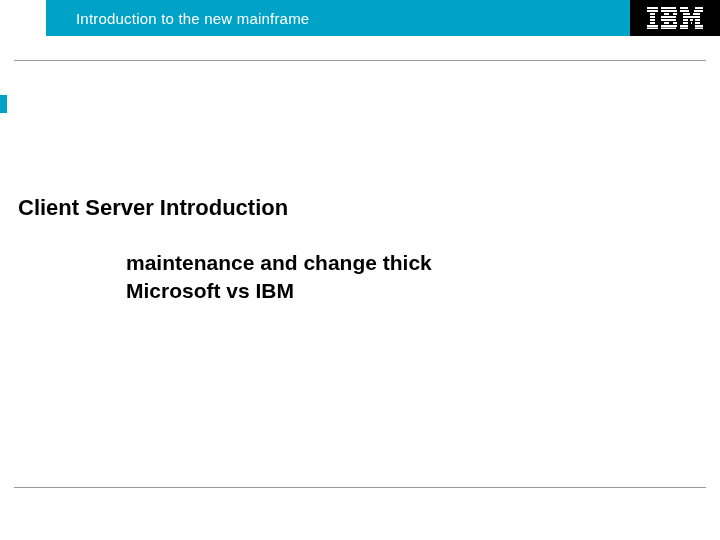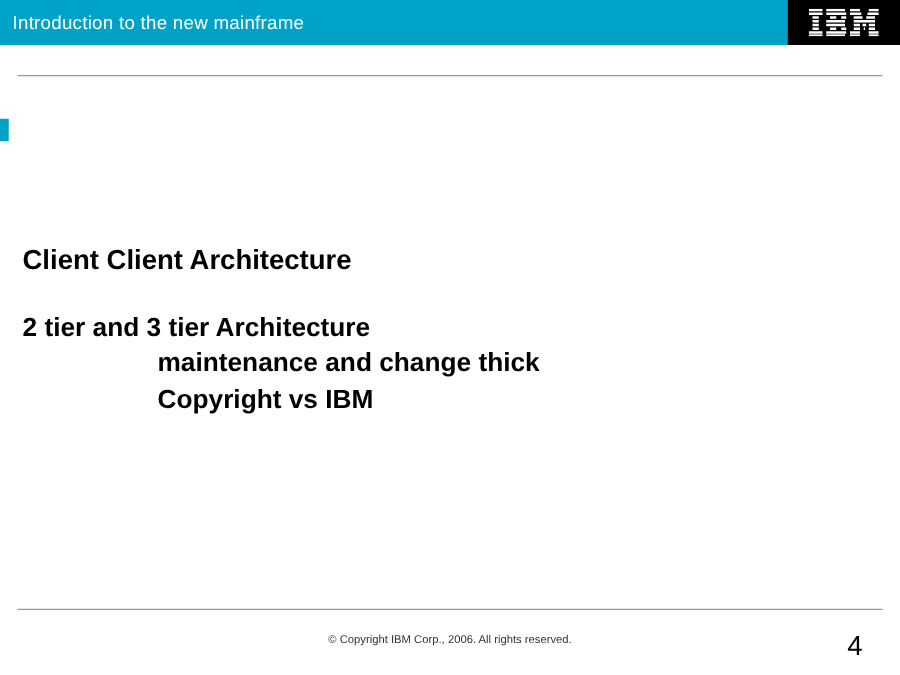--- a/index.html
+++ b/index.html
@@ -1,20 +1,20 @@
 <!DOCTYPE html>
 <html><head>
 <meta charset="utf-8">
 <style>
   * { margin: 0; padding: 0; box-sizing: border-box; }
   html, body { width: 720px; height: 540px; font-family: Arial, Helvetica, sans-serif; background: #fff; overflow: hidden; }
   .slide { position: relative; width: 720px; height: 540px; background: #fff; }
 
   .topbar { display: flex; align-items: stretch; height: 36px; }
-  .topbar-title-wrap { background: #00a3c7; flex: 1; display: flex; align-items: center; padding-left: 10px; }
+  .topbar-title-wrap { background: #00a3c7; flex: 1; display: flex; align-items: center; padding-left: 30px; margin-left: 46px; }
   .topbar-title { color: #fff; font-size: 15px; font-weight: 400; letter-spacing: 0.2px; }
   .topbar-logo { width: 90px; background: #000; display: flex; align-items: center; justify-content: center; }
   .ibm-logo svg { display: block; }
 
   .rule-top { position: absolute; left: 14px; right: 14px; top: 60px; height: 1px; background: #9a9a9a; }
 
   .accent-bar { position: absolute; left: 0; top: 95px; width: 7px; height: 18px; background: #00a3c7; }
 
   .content { position: absolute; left: 18px; top: 195px; right: 18px; }
   .heading { font-size: 22px; font-weight: 700; color: #000; margin-bottom: 28px; }
@@ -82,26 +82,21 @@
           </g>
         </svg>
       </span>
     </div>
   </div>
 
   <div class="rule-top"></div>
   <div class="accent-bar"></div>
 
   <div class="content">
-    <div class="heading">Client Client Architecture</div>
-    <div class="line">2 tier and 3 tier Architecture</div>
+    <div class="heading">Client Server Introduction</div>
     <div class="line ind2">maintenance and change thick</div>
-    <div class="line ind2">Copyright vs IBM</div>
+    <div class="line ind2">Microsoft vs IBM</div>
   </div>
 
   <div class="rule-bottom"></div>
 
-  <div class="footer">
-    <div class="copyright">© Copyright IBM Corp., 2006. All rights reserved.</div>
-    <div class="pagenum">4</div>
-  </div>
 
 </div>
 
 </body></html>

